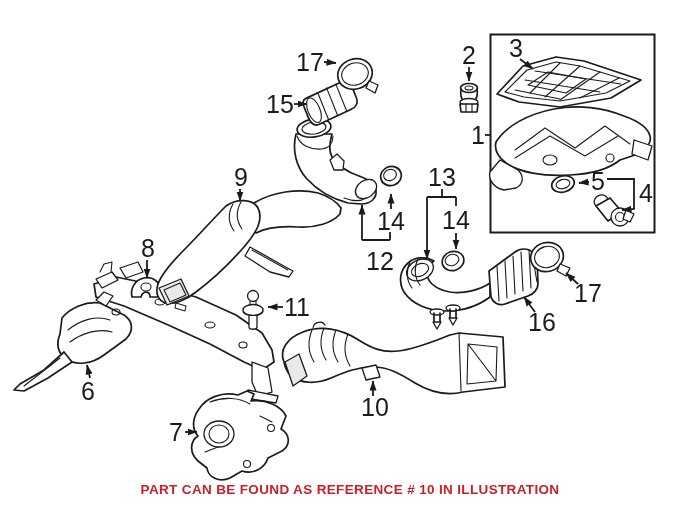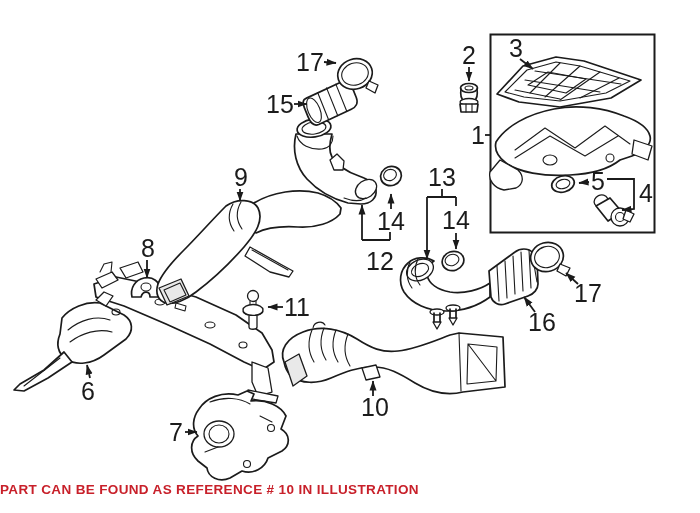--- a/index.html
+++ b/index.html
@@ -6,21 +6,21 @@
   #stage{position:relative;width:700px;height:513px;background:#ffffff;overflow:hidden;
          font-family:"Liberation Sans",sans-serif;}
   svg{position:absolute;left:0;top:0;}
   .callout-num{font-family:"Liberation Sans",sans-serif;font-size:25px;fill:#1b1b1b;}
   .ln{stroke:#1b1b1b;stroke-width:1.7;fill:none;stroke-linecap:round;stroke-linejoin:round;}
   .lnf{stroke:#1b1b1b;stroke-width:1.7;fill:#ffffff;stroke-linejoin:round;}
   .lnf2{stroke:#1b1b1b;stroke-width:1.3;fill:#ffffff;stroke-linejoin:round;}
   .det{stroke:#1b1b1b;stroke-width:1.1;fill:none;stroke-linecap:round;stroke-linejoin:round;}
   .shade{stroke:#1b1b1b;stroke-width:1.3;fill:#e9e9e9;stroke-linejoin:round;}
   .leader{stroke:#1b1b1b;stroke-width:1.8;fill:none;}
-  #caption{position:absolute;left:0;right:0;top:482px;text-align:left;
+  #caption{position:absolute;left:0;right:0;top:482px;text-align:center;
            font-weight:bold;font-size:13.5px;letter-spacing:.35px;color:#c8202a;}
 </style>
 </head>
 <body>
 
 <div id="stage">
 <svg width="700" height="513" viewBox="0 0 700 513">
   <defs>
     <marker id="arr" markerWidth="11" markerHeight="9" refX="9.5" refY="4" orient="auto" markerUnits="userSpaceOnUse">
       <path d="M0,0.5 L10,4 L0,7.5 Z" fill="#1b1b1b"></path>

